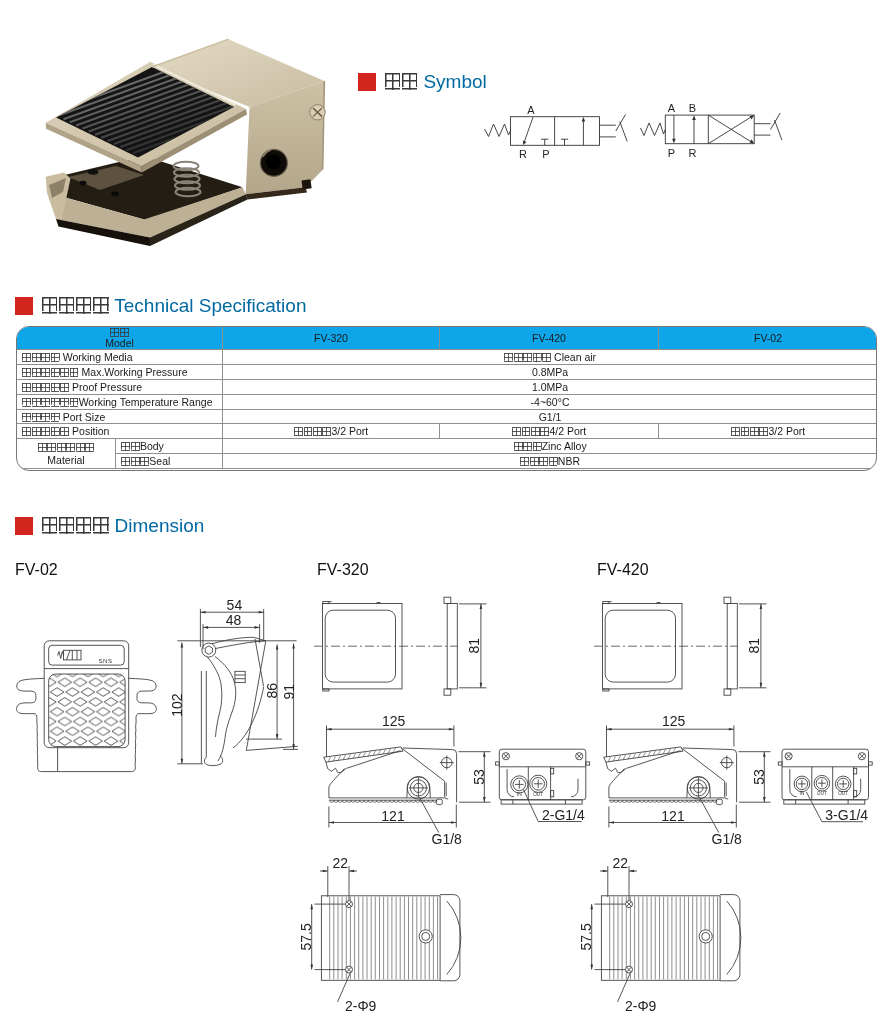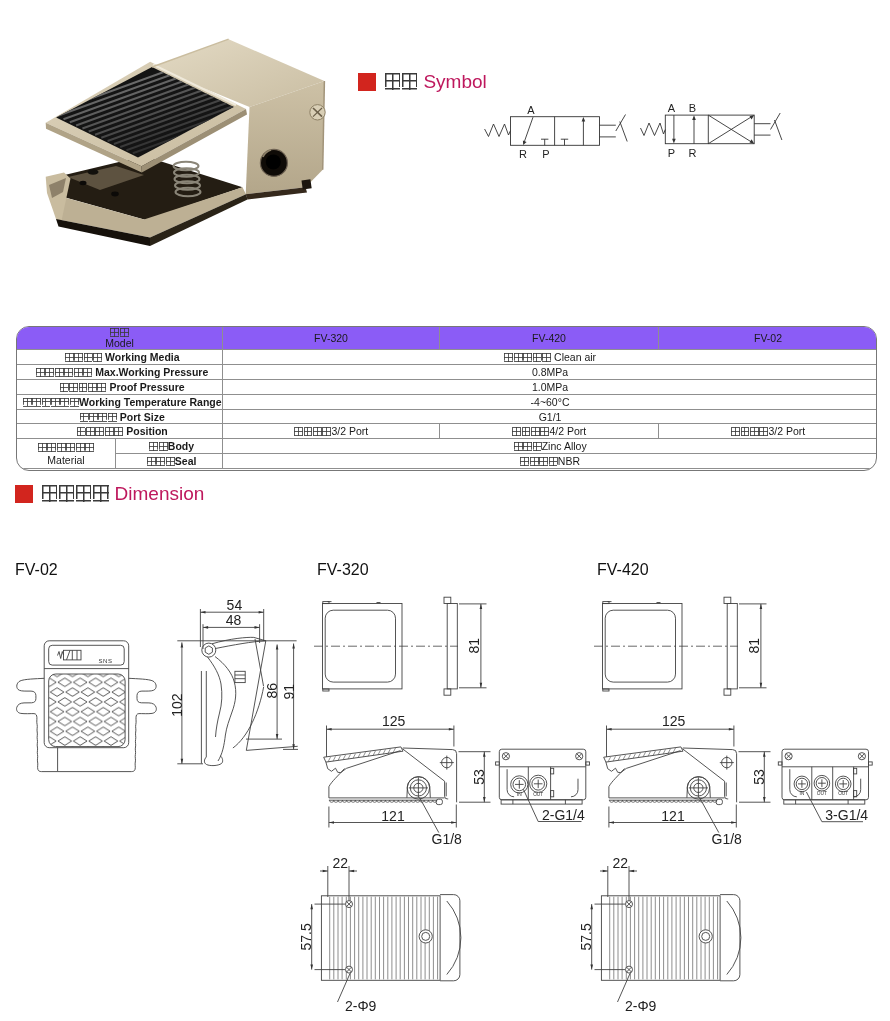--- a/index.html
+++ b/index.html
@@ -7,32 +7,32 @@
 .abs{position:absolute;}
 
 i.c{display:inline-block;width:.9em;height:.88em;vertical-align:-.08em;margin:0 .05em;
 background:
  linear-gradient(#3a3a3a,#3a3a3a) 0 0/100% .08em no-repeat,
  linear-gradient(#3a3a3a,#3a3a3a) 0 48%/100% .08em no-repeat,
  linear-gradient(#3a3a3a,#3a3a3a) 0 100%/100% .08em no-repeat,
  linear-gradient(#3a3a3a,#3a3a3a) 48% 0/.08em 100% no-repeat,
  linear-gradient(#3a3a3a,#3a3a3a) 0 15%/.08em 85% no-repeat,
  linear-gradient(#3a3a3a,#3a3a3a) 100% 15%/.08em 85% no-repeat;}
-.hd{position:absolute;font-size:19px;color:#be185d;white-space:nowrap;line-height:19px;}
+.hd{position:absolute;font-size:19px;color:#0369a1;white-space:nowrap;line-height:19px;}
 .hd i.c{width:.82em;height:.86em;margin:0 .04em;}
 .hd .rs{display:inline-block;width:18px;height:18px;background:#d2251e;margin-right:8px;vertical-align:-3px;}
 .mlabel{position:absolute;font-size:16px;color:#111;letter-spacing:0px;}
 table.spec{border-collapse:collapse;width:857px;table-layout:fixed;font-size:10.5px;color:#1a1a1a;}
 table.spec td{border:1px solid #8f8f8f;padding:0;overflow:hidden;white-space:nowrap;height:13.9px;}
-table.spec td.lab{text-align:center;padding-left:5px;font-weight:bold;}
+table.spec td.lab{text-align:left;padding-left:5px;}
 table.spec td .c{width:.84em;height:.84em;margin:0 .03em;}
 table.spec td.val{text-align:center;}
 #specwrap{position:absolute;left:16px;top:326px;width:859px;height:143px;border:1px solid #777;border-radius:13px;overflow:hidden;}
 #specwrap table{margin:-1px;}
-td.hdr{background:#8b5cf6;text-align:center;line-height:11px;}
+td.hdr{background:#0ea5e9;text-align:center;line-height:11px;}
 </style>
 </head>
 <body>
 <div id="page">
 
 <svg class="abs" style="left:30px;top:20px" width="310" height="250" viewBox="0 0 310 250" id="photo">
  <defs>
   <linearGradient id="pgTop" x1="0" y1="0" x2="1" y2="1">
    <stop offset="0" stop-color="#e3dac4"></stop>
           <stop offset="1" stop-color="#c9bda2"></stop>
@@ -108,21 +108,22 @@
   <line x1="90.2" y1="127.1" x2="207" y2="84.7" stroke="#3a3a3a"></line>
   <line x1="96.5" y1="130.2" x2="204" y2="91.2" stroke="#353535"></line>
   <line x1="102.8" y1="133.3" x2="199" y2="98.4" stroke="#303030"></line>
  </g>
 
  <line x1="123" y1="44.5" x2="206" y2="85" stroke="#efe9da" stroke-width="2.2"></line>
  <line x1="122" y1="47" x2="198.6" y2="19.2" stroke="#cabd9f" stroke-width="1.4"></line>
 </svg>
 
 <div class="hd" style="left:358px;top:72px;"><span class="rs"></span><i class="c"></i><i class="c"></i> Symbol</div>
-<div class="hd" style="left:15px;top:484px;"><span class="rs"></span><i class="c"></i><i class="c"></i><i class="c"></i><i class="c"></i> Dimension</div>
+<div class="hd" style="left:15px;top:296px;"><span class="rs"></span><i class="c"></i><i class="c"></i><i class="c"></i><i class="c"></i> Technical Specification</div>
+<div class="hd" style="left:15px;top:516px;"><span class="rs"></span><i class="c"></i><i class="c"></i><i class="c"></i><i class="c"></i> Dimension</div>
 
 <svg class="abs" style="left:470px;top:95px" width="330" height="70" viewBox="470 95 330 70" id="symbols" fill="none" stroke="#333" stroke-width="0.9">
 
   <polyline points="484.6,129 488.5,136.5 493.5,124 499,136.5 504.5,124 508.5,135 510.5,130.5"></polyline>
   <rect x="510.5" y="116.7" width="89" height="28.6"></rect>
   <line x1="554.6" y1="116.7" x2="554.6" y2="145.3"></line>
   <line x1="533" y1="117.2" x2="524.3" y2="141.8"></line>
   <polygon points="523.2,145.1 522.9,140.5 526.6,141.9" fill="#333" stroke="none"></polygon>
   <line x1="541" y1="139.2" x2="548.4" y2="139.2"></line>
       <line x1="544.7" y1="139.2" x2="544.7" y2="145.3"></line>

